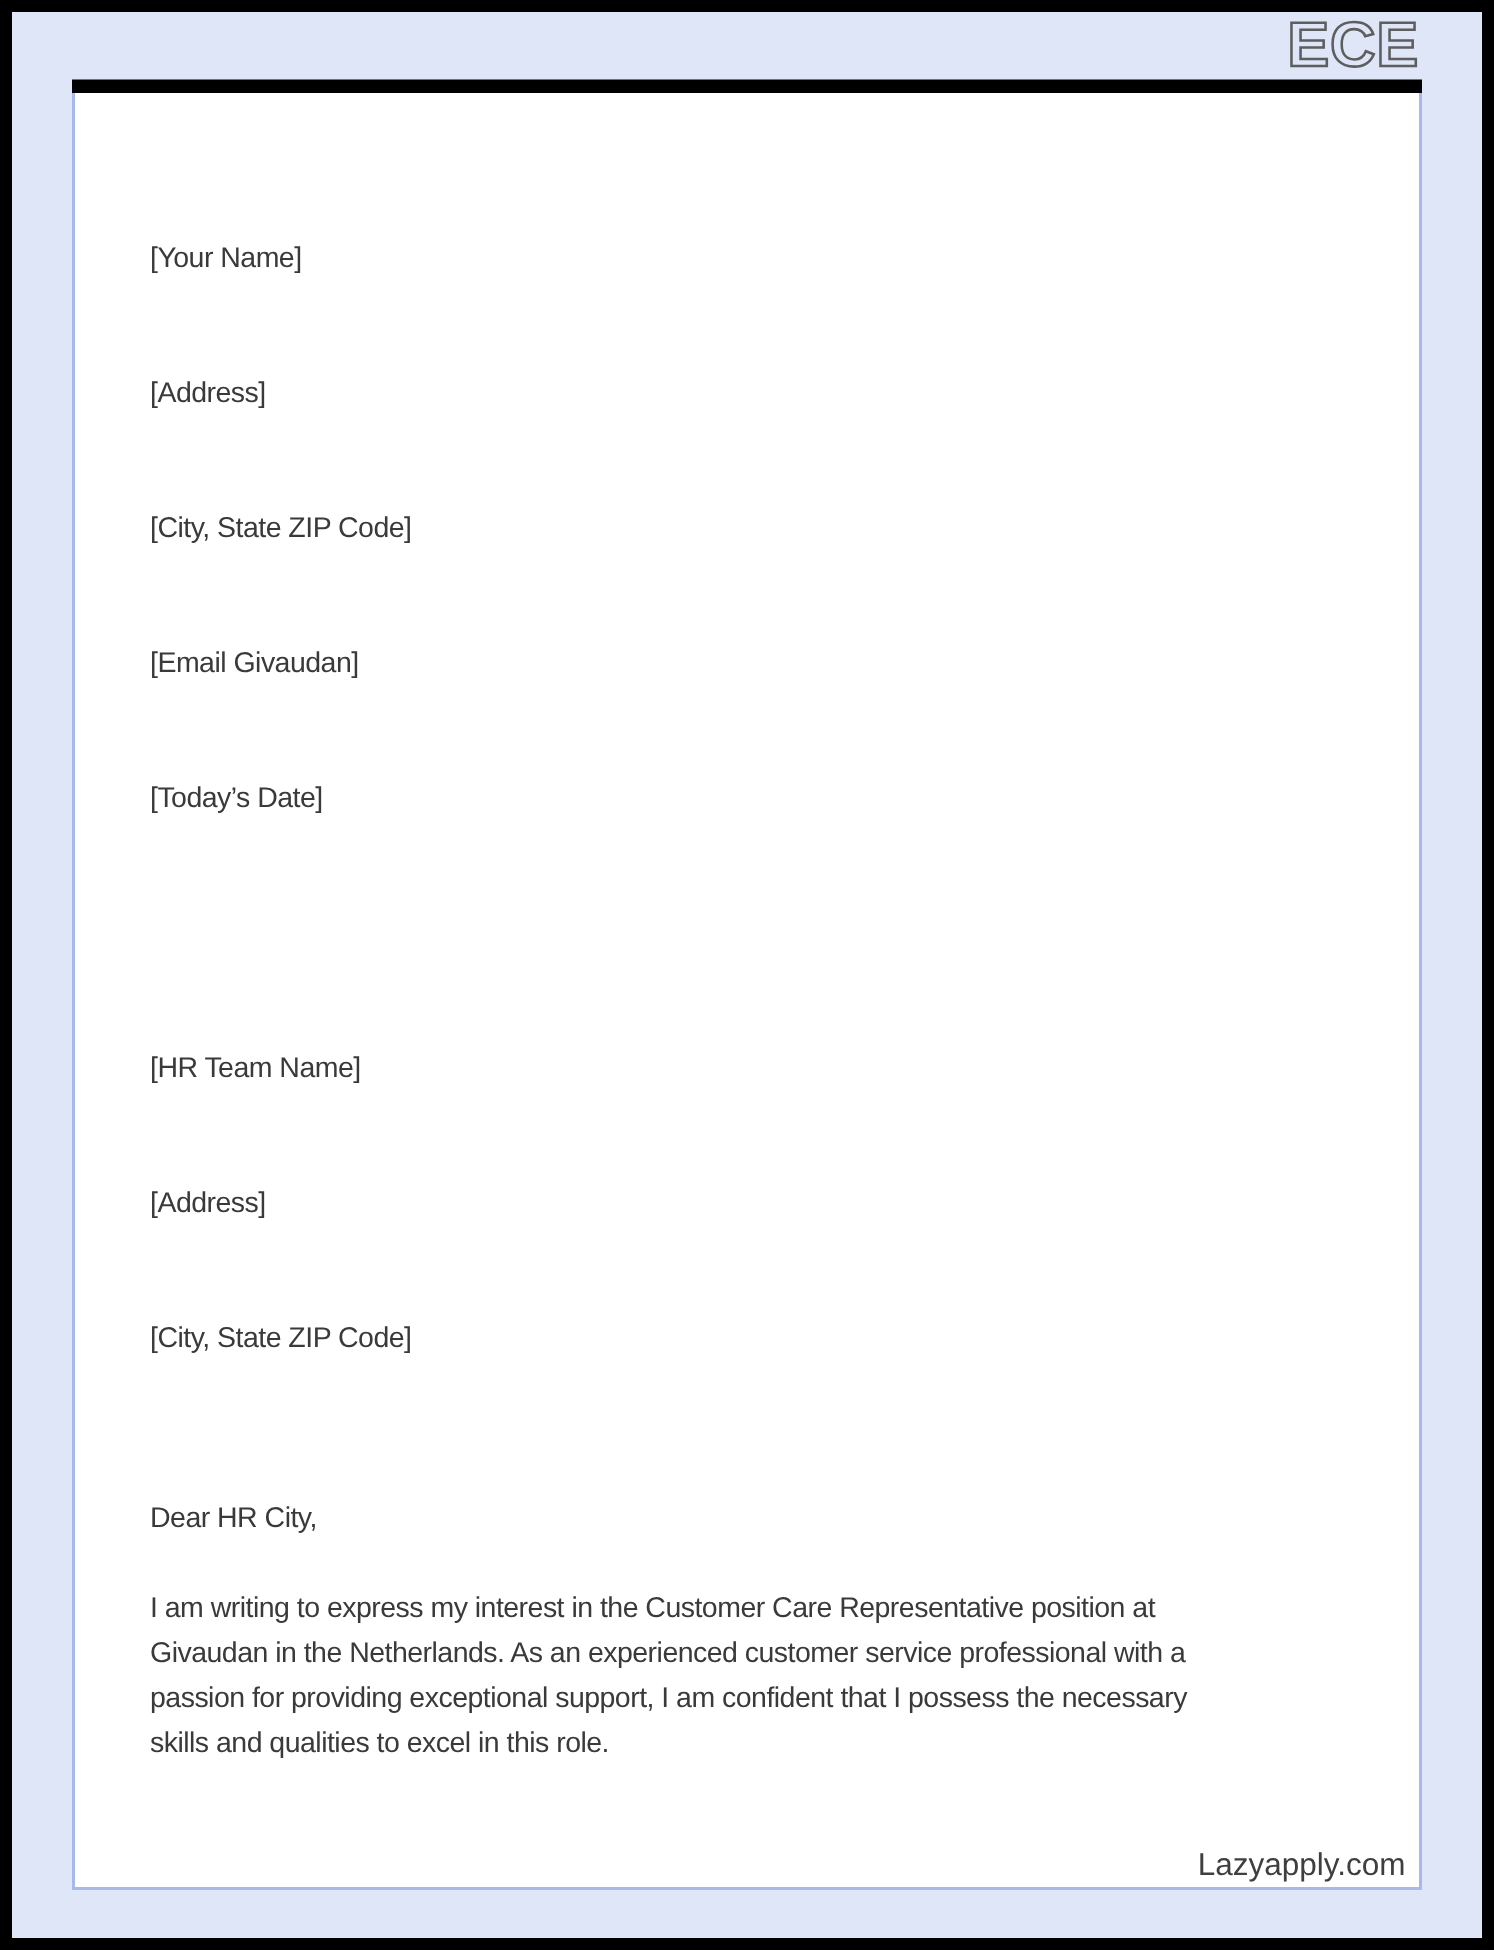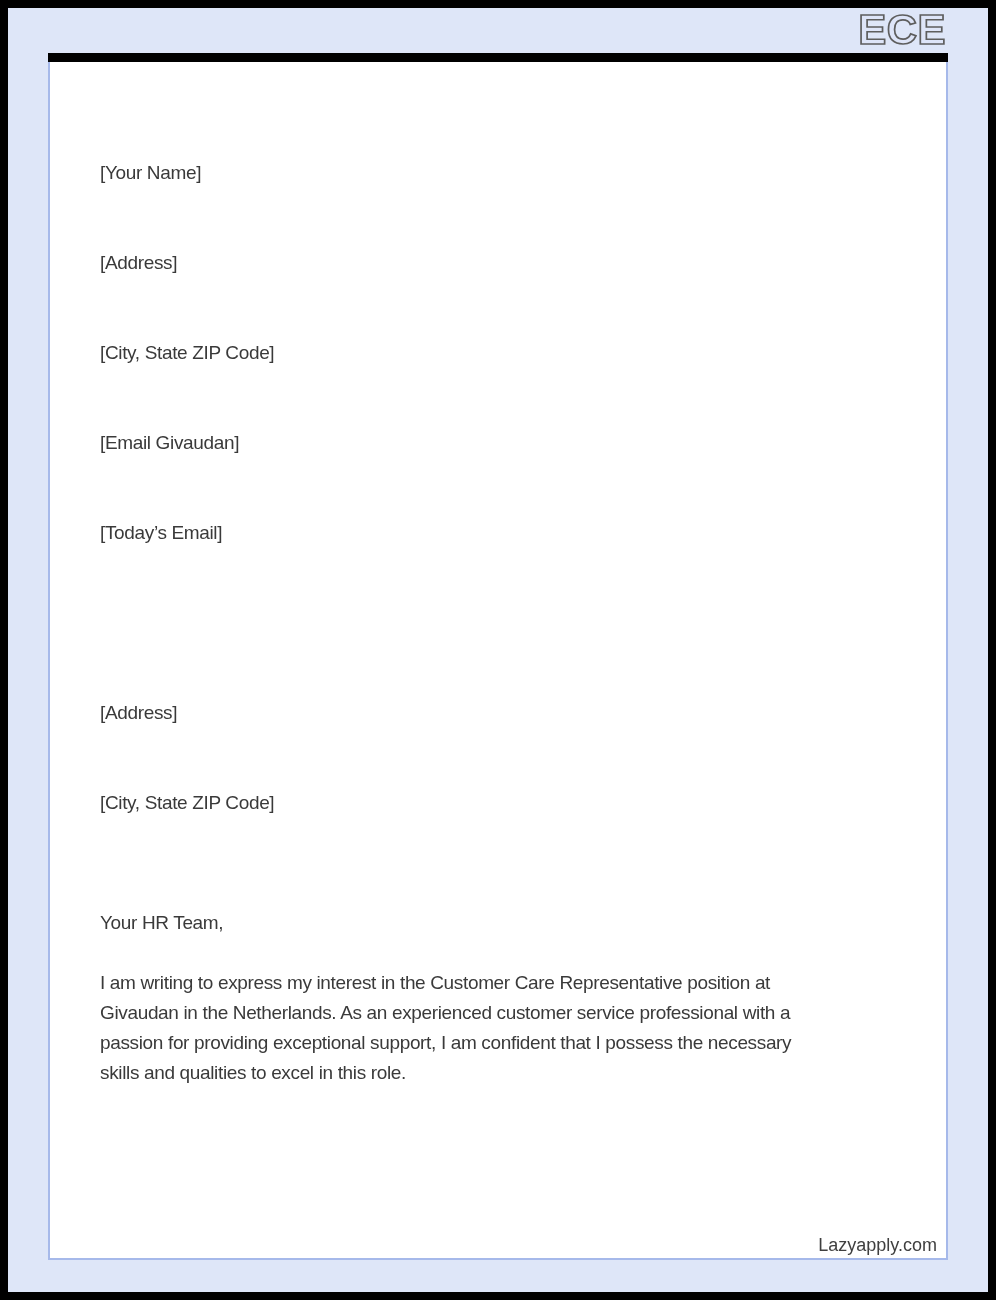--- a/index.html
+++ b/index.html
@@ -49,21 +49,21 @@
     font-size: 19px;
     line-height: 30px;
     letter-spacing: -0.35px;
   }
   .block { margin: 0 0 30px 0; white-space: pre; }
   .line { white-space: pre; }
   .watermark {
     position: absolute;
     right: 9px;
     bottom: 4px;
-    font-size: 18px;
+    font-size: 21px;
     line-height: 1;
     letter-spacing: 0;
     color: #3f3f3f;
     white-space: nowrap;
   }
 </style>
 </head>
 <body>
 
 <div class="page">
@@ -72,29 +72,30 @@
 
   <div class="topbar"></div>
 
   <div class="doc">
 
     <div class="block">
       <div class="line">[Your Name]</div>
       <div class="line">[Address]</div>
       <div class="line">[City, State ZIP Code]</div>
       <div class="line">[Email Givaudan]</div>
-      <div class="line">[Today’s Email]</div>
+      <div class="line">[Today’s Date]</div>
     </div>
 
     <div class="block">
+      <div class="line">[HR Team Name]</div>
       <div class="line">[Address]</div>
       <div class="line">[City, State ZIP Code]</div>
     </div>
 
-    <div class="block">Your HR Team,</div>
+    <div class="block">Dear HR City,</div>
 
     <p class="block">I am writing to express my interest in the Customer Care Representative position at
 Givaudan in the Netherlands. As an experienced customer service professional with a
 passion for providing exceptional support, I am confident that I possess the necessary
 skills and qualities to excel in this role.</p>
 
     <div class="watermark">Lazyapply.com</div>
   </div>
 
 </div>

